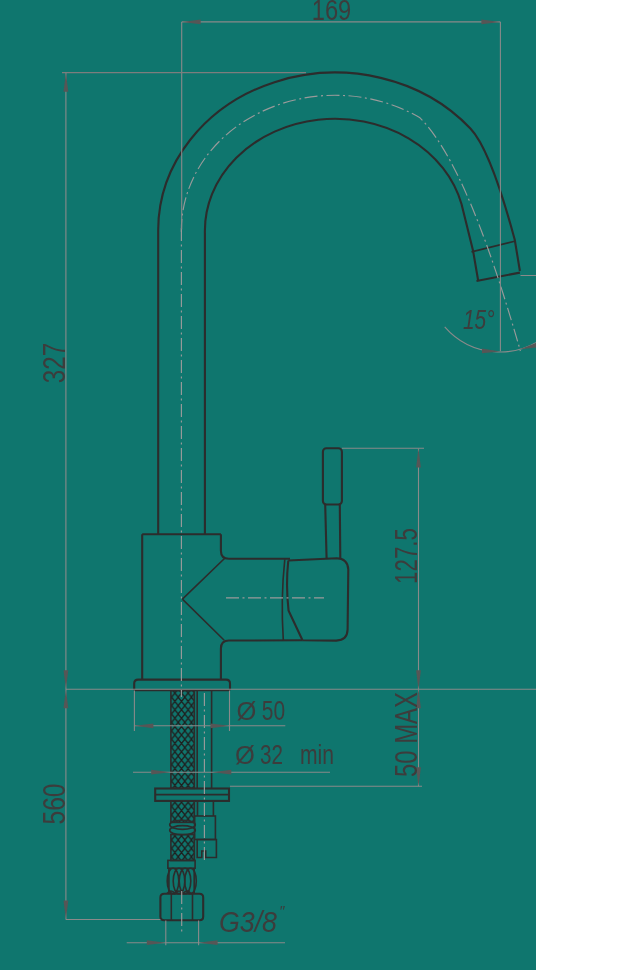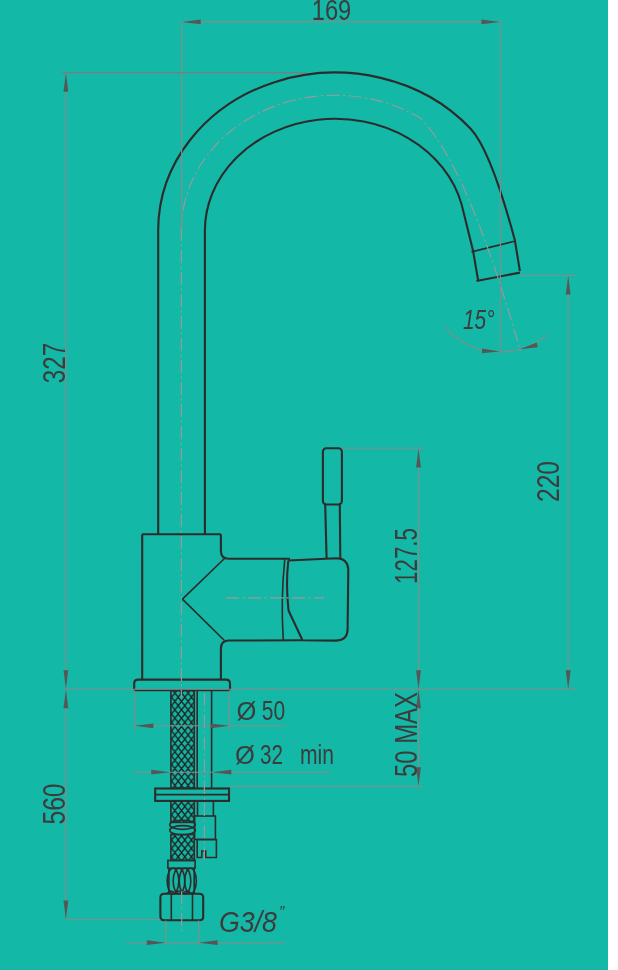--- a/index.html
+++ b/index.html
@@ -1,16 +1,16 @@
 <!DOCTYPE html>
 <html><head>
 <meta charset="utf-8">
 <style>
   html,body{margin:0;padding:0;background:#ffffff;}
-  #page{width:608px;height:970px;position:relative;background:#14b8a6;overflow:hidden;}
+  #page{width:536px;height:970px;position:relative;background:#0f766e;overflow:hidden;}
   svg{position:absolute;top:0;left:0;}
   text{font-family:"Liberation Sans", sans-serif;fill:#3c3c3c;}
 </style>
 </head>
 <body>
 <div id="page">
 <svg width="618" height="970" viewBox="0 0 618 970">
 <defs>
 <pattern id="braid" width="6.6" height="8.4" patternUnits="userSpaceOnUse">
   <path d="M0 0 L6.6 8.4 M0 8.4 L6.6 0 M-3.3 4.2 L3.3 12.6 M3.3 -4.2 L9.9 4.2" stroke="#1e1e1e" stroke-width="1.3" fill="none"></path>

